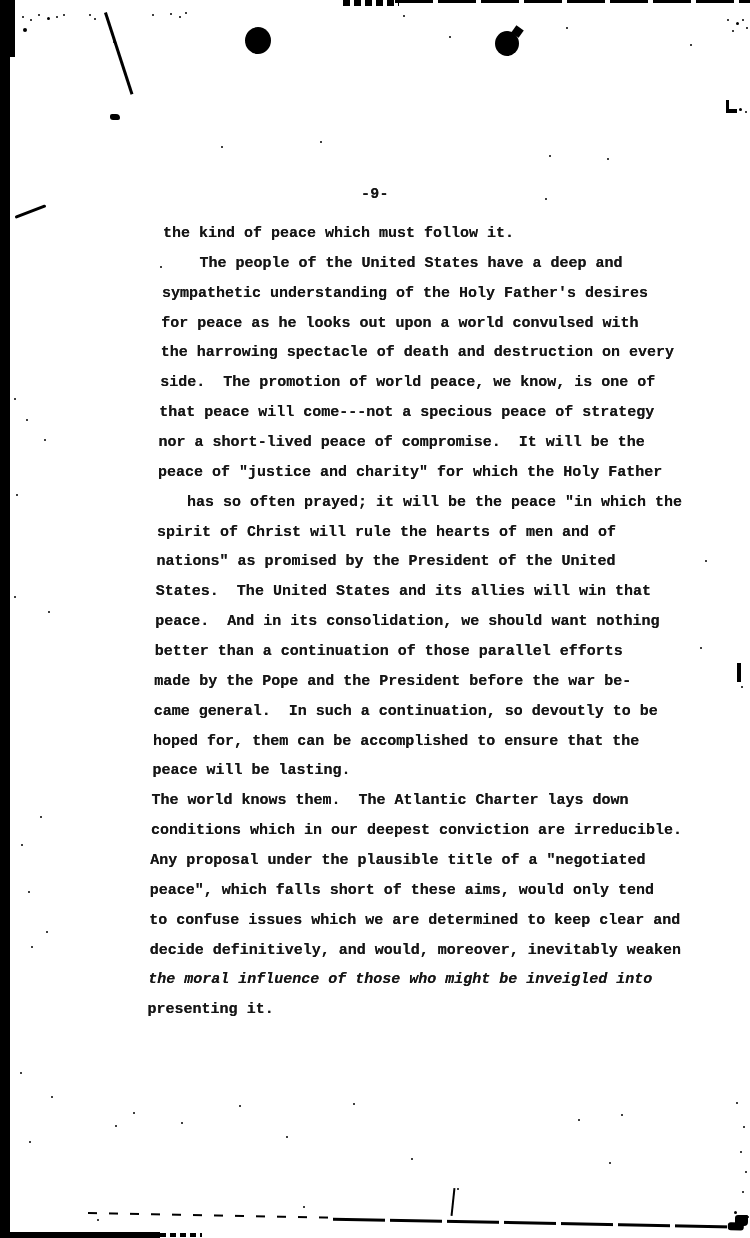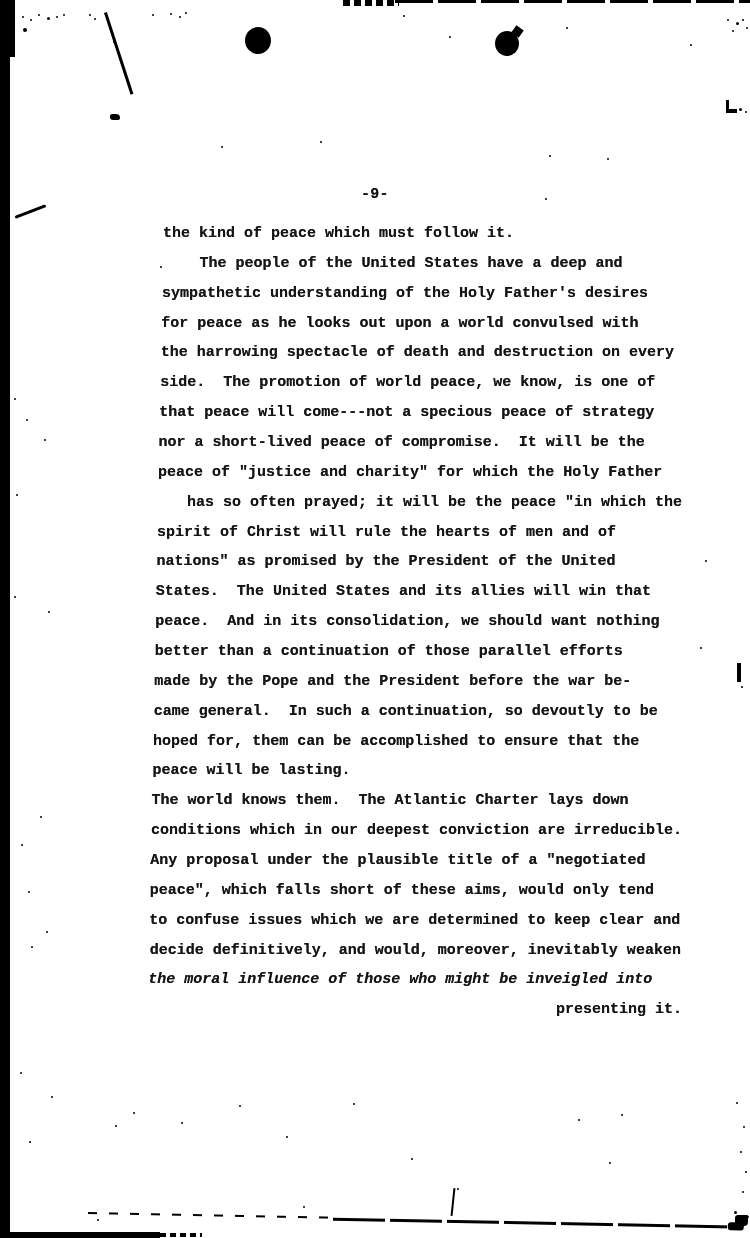--- a/index.html
+++ b/index.html
@@ -185,16 +185,16 @@
       <div class="line" style="margin-left: -9.35px;">came general.  In such a continuation, so devoutly to be</div>
       <div class="line" style="margin-left: -9.9px;">hoped for, them can be accomplished to ensure that the</div>
       <div class="line" style="margin-left: -10.45px;">peace will be lasting.</div>
       <div class="line" style="margin-left: -11.55px; font-family: Liberation Mono, monospace;">The world knows them.  The Atlantic Charter lays down</div>
       <div class="line" style="margin-left: -12.1px;">conditions which in our deepest conviction are irreducible.</div>
       <div class="line" style="margin-left: -12.65px;">Any proposal under the plausible title of a "negotiated</div>
       <div class="line" style="margin-left: -13.2px;">peace", which falls short of these aims, would only tend</div>
       <div class="line" style="margin-left: -13.75px;">to confuse issues which we are determined to keep clear and</div>
       <div class="line" style="margin-left: -14.3px; text-align: center;">decide definitively, and would, moreover, inevitably weaken</div>
       <div class="line" style="margin-left: -14.85px; font-style: italic;">the moral influence of those who might be inveigled into</div>
-      <div class="line" style="margin-left: -15.4px; text-align: right;">presenting it.</div>
+      <div class="line" style="margin-left: -15.4px;">presenting it.</div>
     </div>
 
 </div>
 
 </body></html>

